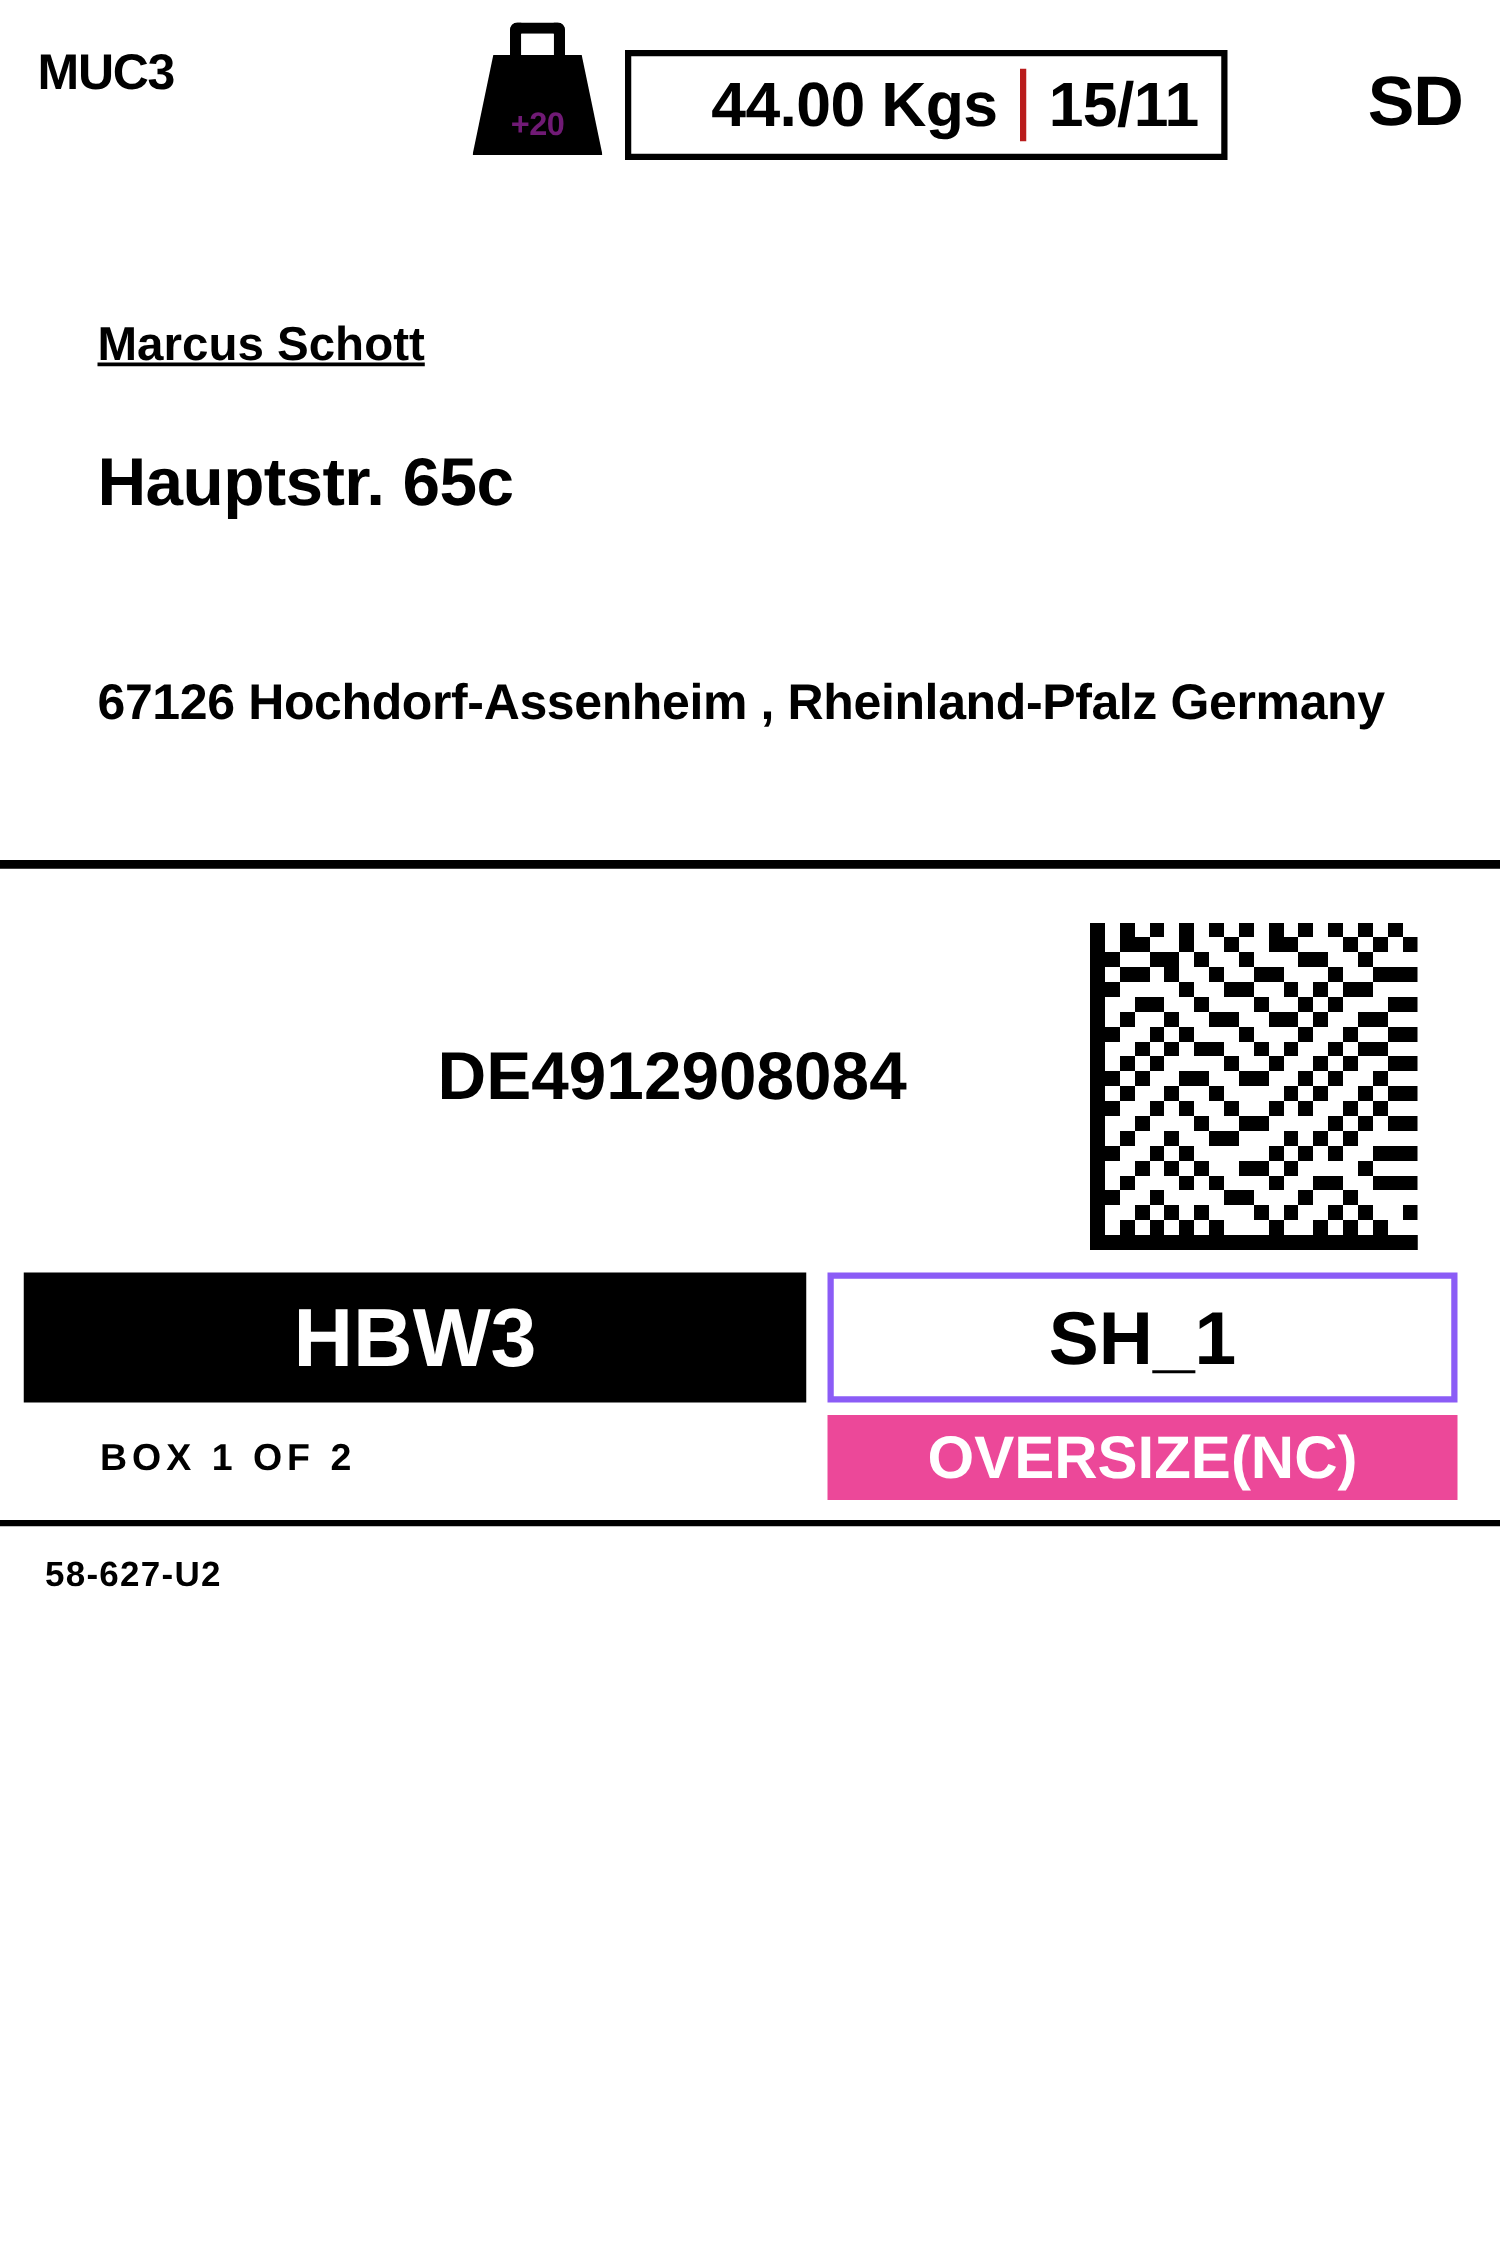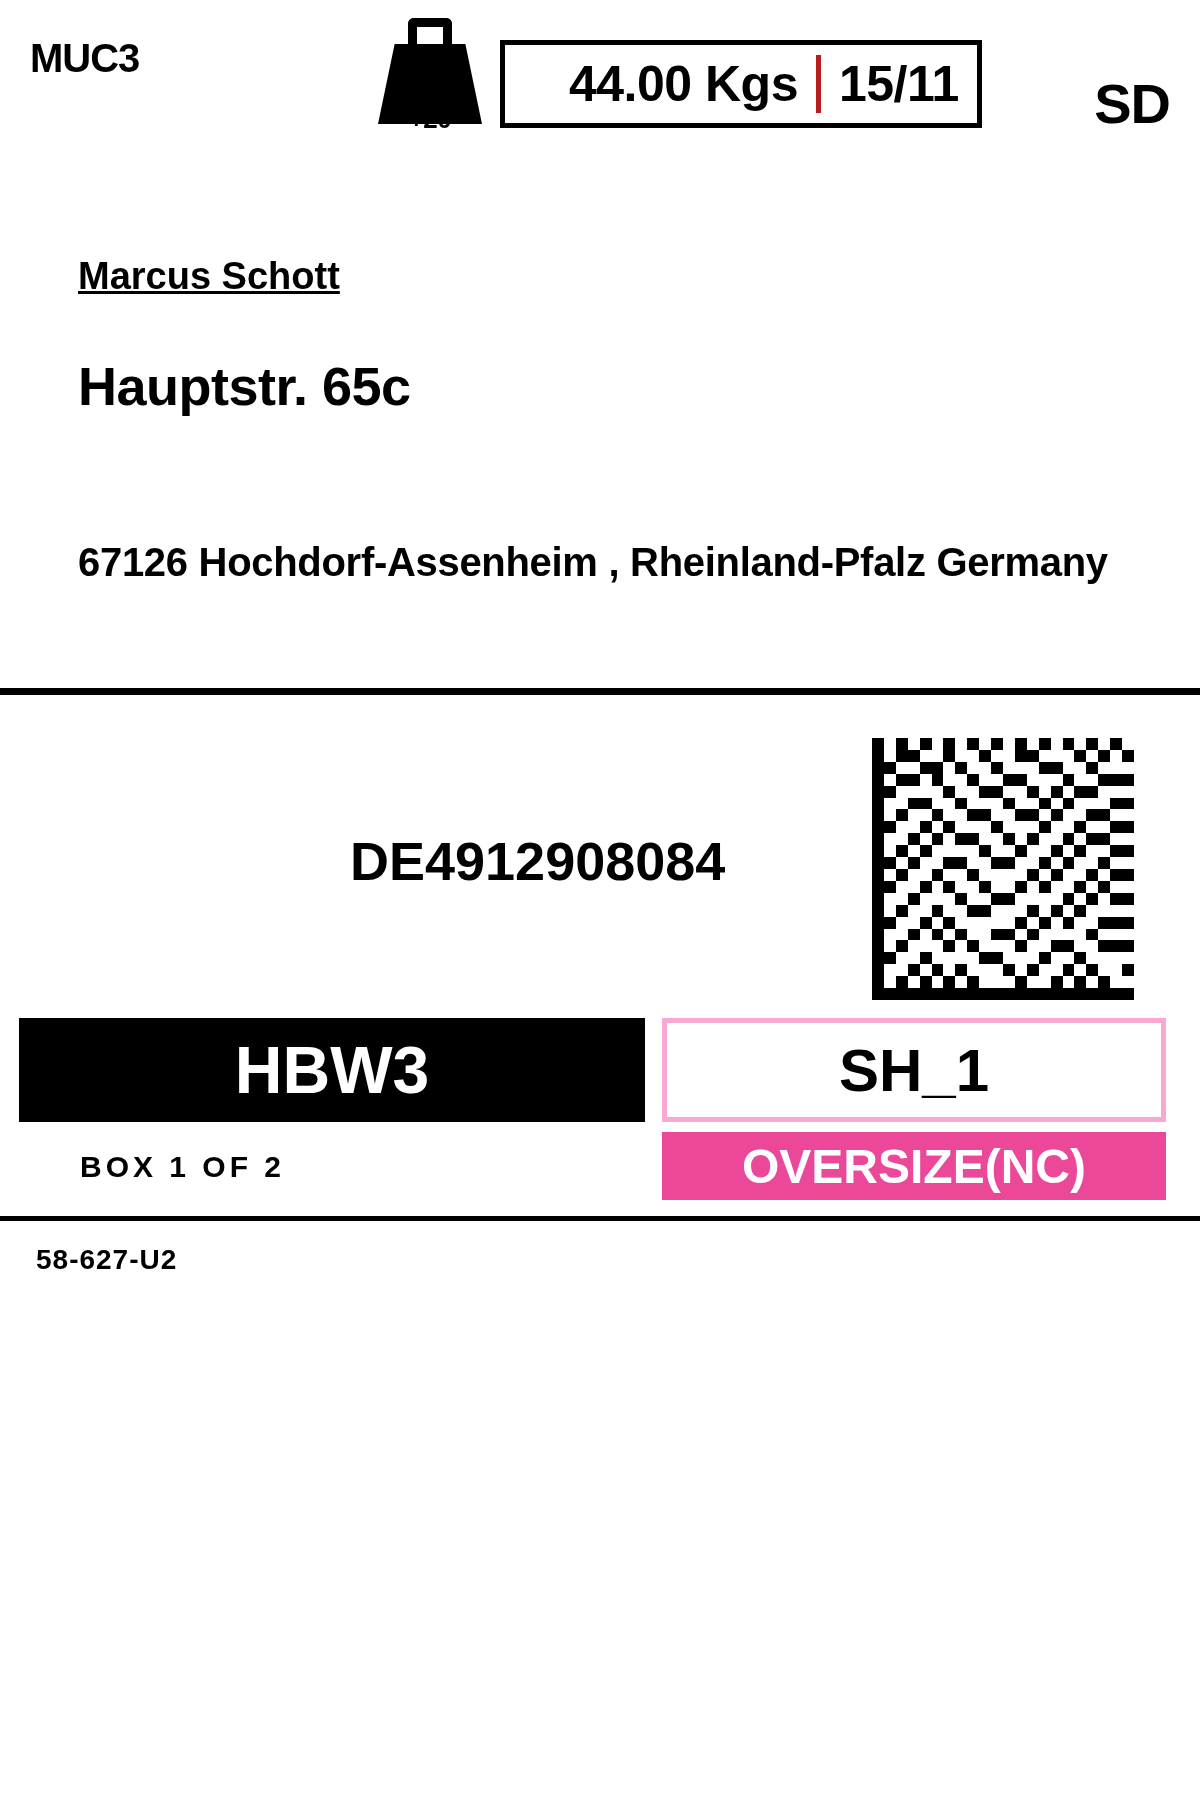--- a/index.html
+++ b/index.html
@@ -65,25 +65,24 @@
     height: 80px;
     background: #000;
     clip-path: polygon(16% 0%, 84% 0%, 100% 100%, 0% 100%);
   }
   .weight-icon .plus {
     position: absolute;
     left: 8px;
     top: 66px;
     width: 104px;
     text-align: center;
-    color: #000000;
+    color: #701a75;
     font-size: 26px;
     font-weight: 700;
     letter-spacing: -0.5px;
-    margin-top: 20px;
   }
   .weight-box {
     position: absolute;
     left: 470px;
     top: 30px;
     height: 88px;
     border: 5px solid #000;
     box-sizing: border-box;
     display: flex;
     align-items: center;
@@ -101,21 +100,20 @@
   .weight-box .cell.divider {
     border-left: 5px solid #b91c1c;
   }
   .service-code {
     position: absolute;
     right: 0;
     top: 38px;
     font-size: 56px;
     font-weight: 700;
     letter-spacing: -1px;
-    margin-top: 23px;
   }
 
   
   .addr {
     position: absolute;
     left: 78px;
     width: 1080px;
   }
   .addr-name {
     top: 255px;
@@ -178,21 +176,21 @@
     background: #000;
     color: #fff;
     font-size: 66px;
     font-weight: 700;
   }
   .band-right {
     left: 662px;
     width: 504px;
     background: #fff;
     color: #000;
-    border: 5px solid #f9a8d4;
+    border: 5px solid #8b5cf6;
     font-size: 60px;
     font-weight: 700;
   }
   .box-count {
     position: absolute;
     left: 80px;
     top: 1150px;
     font-size: 30px;
     font-weight: 700;
     letter-spacing: 4px;

